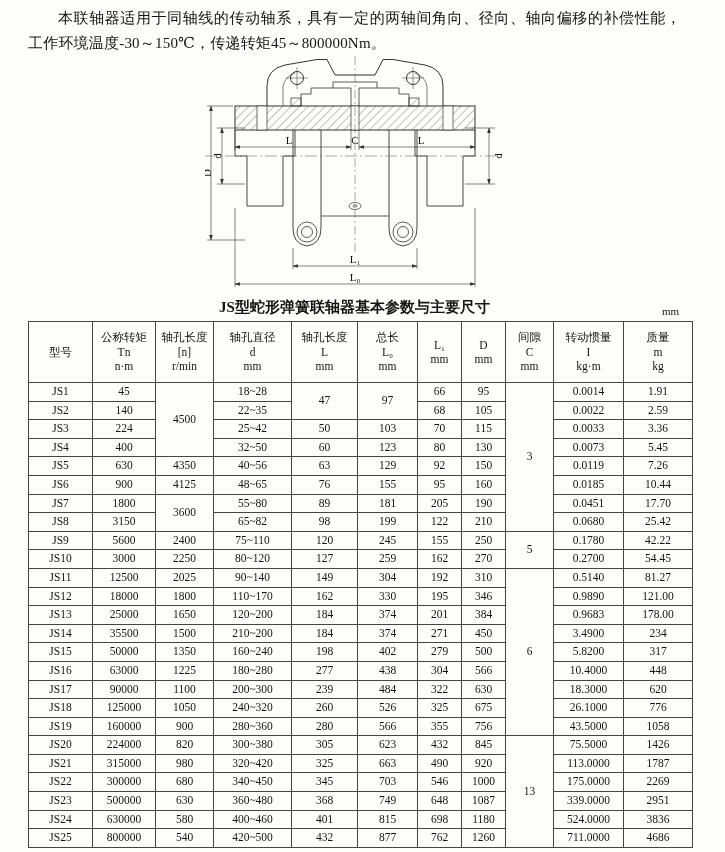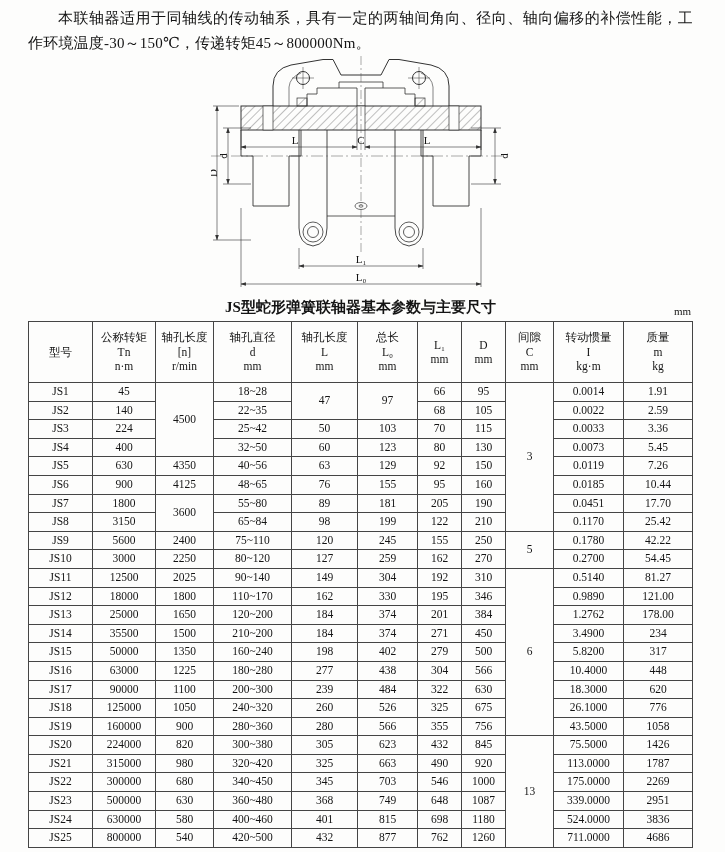--- a/index.html
+++ b/index.html
@@ -1,21 +1,21 @@
 <!DOCTYPE html>
 <html><head>
 <meta charset="utf-8">
 <style>
   html,body{margin:0;padding:0;}
   body{
     width:725px;height:852px;background:#fdfdfc;color:#141414;
     font-family:"Liberation Serif","DejaVu Serif","DejaVu Sans",serif;
     overflow:hidden;position:relative;
   }
-  .page{padding:6px 32px 0 28px;}
+  .page{padding:6px 44px 0 28px;}
   .intro{
     font-size:15px;line-height:25px;text-align:justify;
     text-indent:2em;margin:0;letter-spacing:0.2px;
   }
   .figure-wrap{
     height:240px;display:flex;justify-content:center;align-items:center;
     margin-top:0px;
   }
   .title-row{
     position:relative;height:20px;margin-top:2px;text-align:center;
@@ -306,26 +306,26 @@
           <td>89</td>
           <td>181</td>
           <td>205</td>
           <td>190</td>
           <td>0.0451</td>
           <td>17.70</td>
         </tr>
         <tr>
           <td>JS8</td>
           <td>3150</td>
-          <td>65~84</td>
+          <td>65~82</td>
           <td>98</td>
           <td>199</td>
           <td>122</td>
           <td>210</td>
-          <td>0.1170</td>
+          <td>0.0680</td>
           <td>25.42</td>
         </tr>
         <tr>
           <td>JS9</td>
           <td>5600</td>
           <td>2400</td>
           <td>75~110</td>
           <td>120</td>
           <td>245</td>
           <td>155</td>
@@ -373,21 +373,21 @@
         </tr>
         <tr>
           <td>JS13</td>
           <td>25000</td>
           <td>1650</td>
           <td>120~200</td>
           <td>184</td>
           <td>374</td>
           <td>201</td>
           <td>384</td>
-          <td>1.2762</td>
+          <td>0.9683</td>
           <td>178.00</td>
         </tr>
         <tr>
           <td>JS14</td>
           <td>35500</td>
           <td>1500</td>
           <td>210~200</td>
           <td>184</td>
           <td>374</td>
           <td>271</td>

